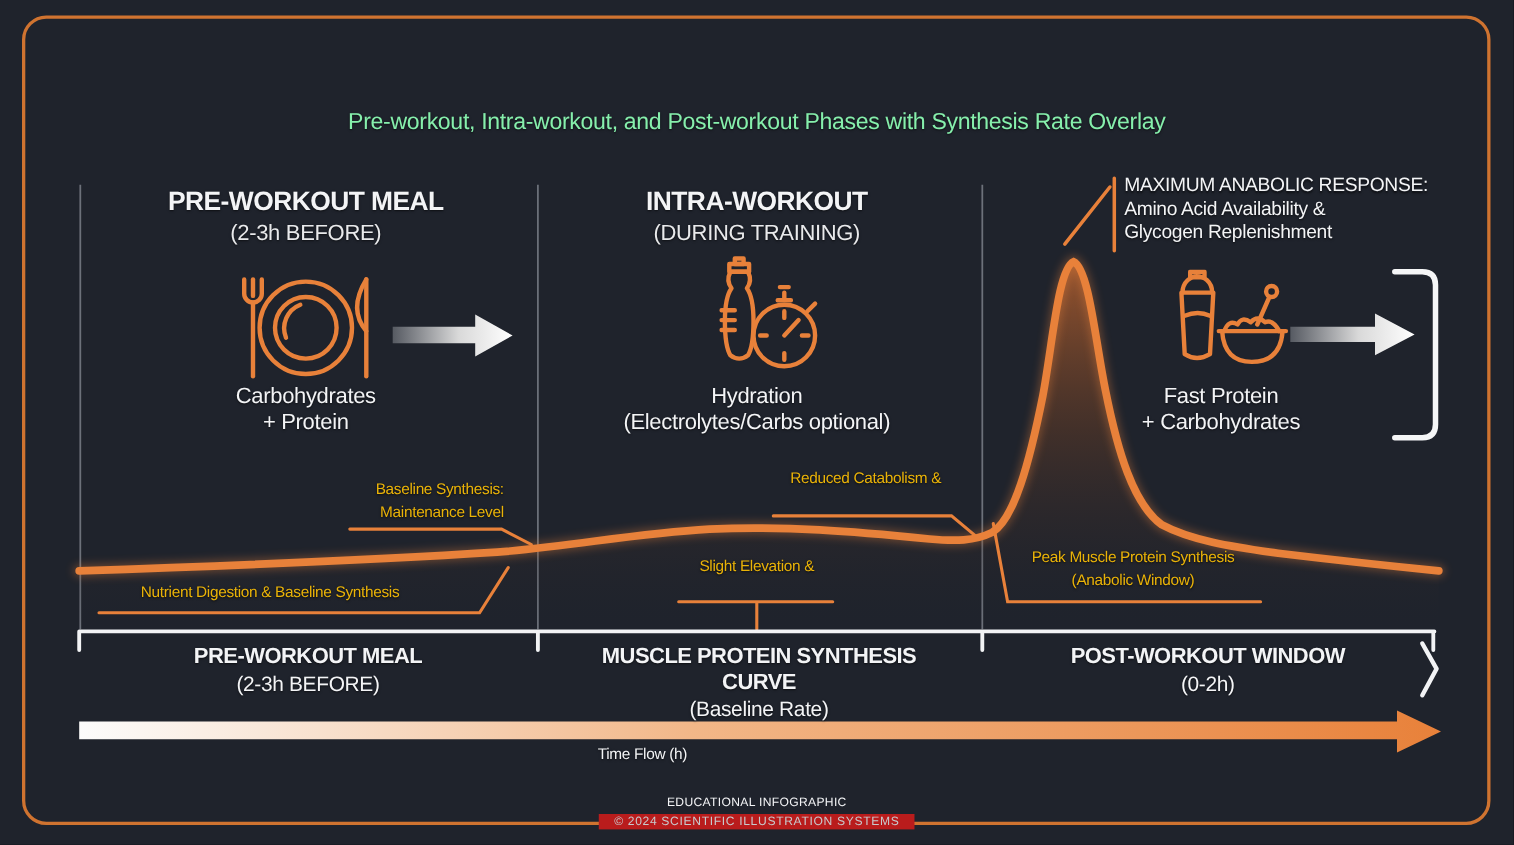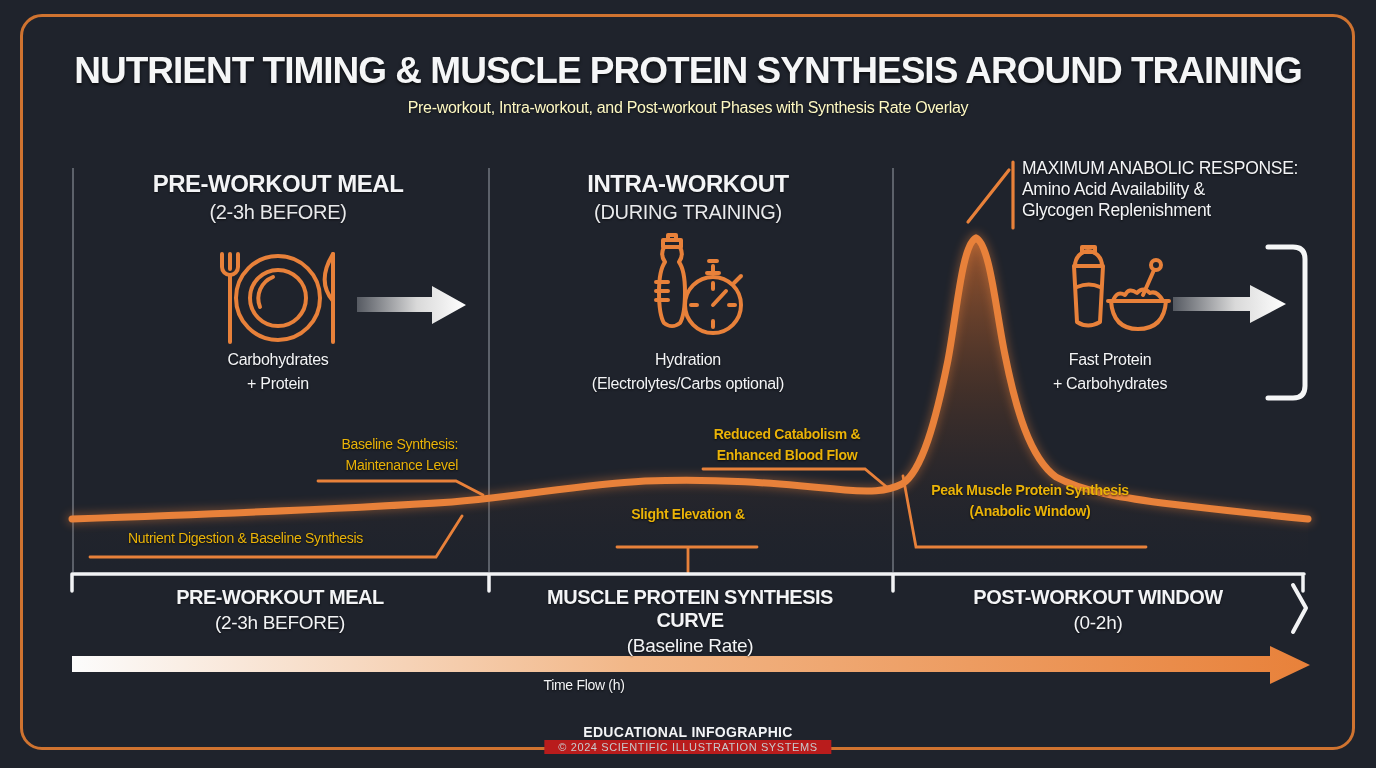--- a/index.html
+++ b/index.html
@@ -14,36 +14,36 @@
     border:3.5px solid #cf7330;border-radius:22px;z-index:1;
   }
   .abs{position:absolute;z-index:3;}
   .title{
     left:0;top:50px;width:1376px;text-align:center;
     font-size:37px;font-weight:bold;letter-spacing:-1px;color:#f5f6f7;
     text-shadow:0 2px 3px rgba(0,0,0,.65);
   }
   .subtitle{
     left:0;top:99px;width:1376px;text-align:center;
-    font-size:16px;color:#fef9c3;letter-spacing:-0.3px;
+    font-size:21px;color:#86efac;letter-spacing:-0.3px;
     text-shadow:0 1px 2px rgba(0,0,0,.6);
   }
   .phase-head{text-align:center;}
   .ph-title{font-size:24px;font-weight:bold;letter-spacing:-0.5px;text-shadow:0 1px 2px rgba(0,0,0,.6);}
   .ph-sub{font-size:20px;color:#e9eaec;letter-spacing:-0.3px;margin-top:3px;text-shadow:0 1px 2px rgba(0,0,0,.6);}
-  .icon-label{text-align:center;font-size:16px;line-height:24px;letter-spacing:-0.3px;text-shadow:0 1px 2px rgba(0,0,0,.6);}
+  .icon-label{text-align:center;font-size:20px;line-height:24px;letter-spacing:-0.3px;text-shadow:0 1px 2px rgba(0,0,0,.6);}
   .ann{font-size:14px;line-height:21px;letter-spacing:-0.3px;color:#eab308;text-shadow:0 1px 2px rgba(0,0,0,.7);}
-  .ann.center{text-align:center;font-weight:bold;}
+  .ann.center{text-align:center;}
   .ann.right{text-align:right;}
   .max-call{font-size:17.5px;line-height:21px;letter-spacing:-0.3px;text-shadow:0 1px 2px rgba(0,0,0,.7);}
   .axis-label{text-align:center;}
   .axis-title{font-size:20px;font-weight:bold;letter-spacing:-0.5px;text-shadow:0 1px 2px rgba(0,0,0,.6);}
   .axis-sub{font-size:19px;margin-top:3px;letter-spacing:-0.3px;text-shadow:0 1px 2px rgba(0,0,0,.6);}
   .time-label{left:0;top:677px;width:1168px;text-align:center;font-size:14px;letter-spacing:-0.3px;text-shadow:0 1px 2px rgba(0,0,0,.6);}
-  .footer1{left:0;top:724px;width:1376px;text-align:center;font-size:14px;font-weight:bold;letter-spacing:0.3px;}
+  .footer1{left:0;top:724px;width:1376px;text-align:center;font-size:11px;font-weight:normal;letter-spacing:0.3px;}
   .footer2{
     left:50%;top:740px;transform:translateX(-50%);
     font-size:11px;letter-spacing:0.6px;color:#c7cacd;
     background:#b91c1c;padding:1px 14px;z-index:6;white-space:nowrap;
   }
   svg{display:block;}
   .art{position:absolute;left:0;top:0;z-index:2;}
   .icon-wrap{z-index:3;}
 </style>
 </head>
@@ -99,21 +99,20 @@
     <path d="M1173 297 L1250 297 L1250 285 L1286 304 L1250 323 L1250 311 L1173 311 Z" fill="url(#whiteArrow2)"></path>
 
     <path d="M1268 247 L1293 247 Q1305 247 1305 259 L1305 386 Q1305 398 1293 398 L1268 398" fill="none" stroke="#f5f6f7" stroke-width="5" stroke-linecap="round" stroke-linejoin="round"></path>
 
     <path d="M72 574 L1304 574 M72 574 L72 591 M489 574 L489 591 M893 574 L893 591 M1303 574 L1303 591" fill="none" stroke="#f2f3f5" stroke-width="3.5" stroke-linecap="round"></path>
     <path d="M1293 585 L1306 608 L1293 632" fill="none" stroke="#f2f3f5" stroke-width="4" stroke-linecap="round" stroke-linejoin="round"></path>
 
     <path d="M72 656 L1270 656 L1270 646 L1310 665 L1270 684 L1270 672 L72 672 Z" fill="url(#timeGrad)"></path>
   </svg>
 
-  <div class="abs title">NUTRIENT TIMING &amp; MUSCLE PROTEIN SYNTHESIS AROUND TRAINING</div>
   <div class="abs subtitle">Pre-workout, Intra-workout, and Post-workout Phases with Synthesis Rate Overlay</div>
 
   <div class="abs phase-head" style="left:128px;top:170px;width:300px">
     <div class="ph-title">PRE-WORKOUT MEAL</div>
     <div class="ph-sub">(2-3h BEFORE)</div>
   </div>
   <div class="abs phase-head" style="left:538px;top:170px;width:300px">
     <div class="ph-title">INTRA-WORKOUT</div>
     <div class="ph-sub">(DURING TRAINING)</div>
   </div>
@@ -178,26 +177,25 @@
 
   <div class="abs ann right" style="left:208px;top:434px;width:250px">
     <div>Baseline Synthesis:</div>
     <div>Maintenance Level</div>
   </div>
   <div class="abs ann" style="left:128px;top:528px;width:330px">
     <div>Nutrient Digestion &amp; Baseline Synthesis</div>
   </div>
   <div class="abs ann center" style="left:637px;top:424px;width:300px">
     <div>Reduced Catabolism &amp;</div>
-    <div>Enhanced Blood Flow</div>
   </div>
   <div class="abs ann center" style="left:538px;top:504px;width:300px">
     <div>Slight Elevation &amp;</div>
   </div>
-  <div class="abs ann center" style="left:890px;top:480px;width:280px">
+  <div class="abs ann center" style="left:890px;top:496px;width:280px">
     <div>Peak Muscle Protein Synthesis</div>
     <div>(Anabolic Window)</div>
   </div>
 
   <div class="abs axis-label" style="left:130px;top:586px;width:300px">
     <div class="axis-title">PRE-WORKOUT MEAL</div>
     <div class="axis-sub">(2-3h BEFORE)</div>
   </div>
   <div class="abs axis-label" style="left:515px;top:586px;width:350px">
     <div class="axis-title">MUSCLE PROTEIN SYNTHESIS CURVE</div>

